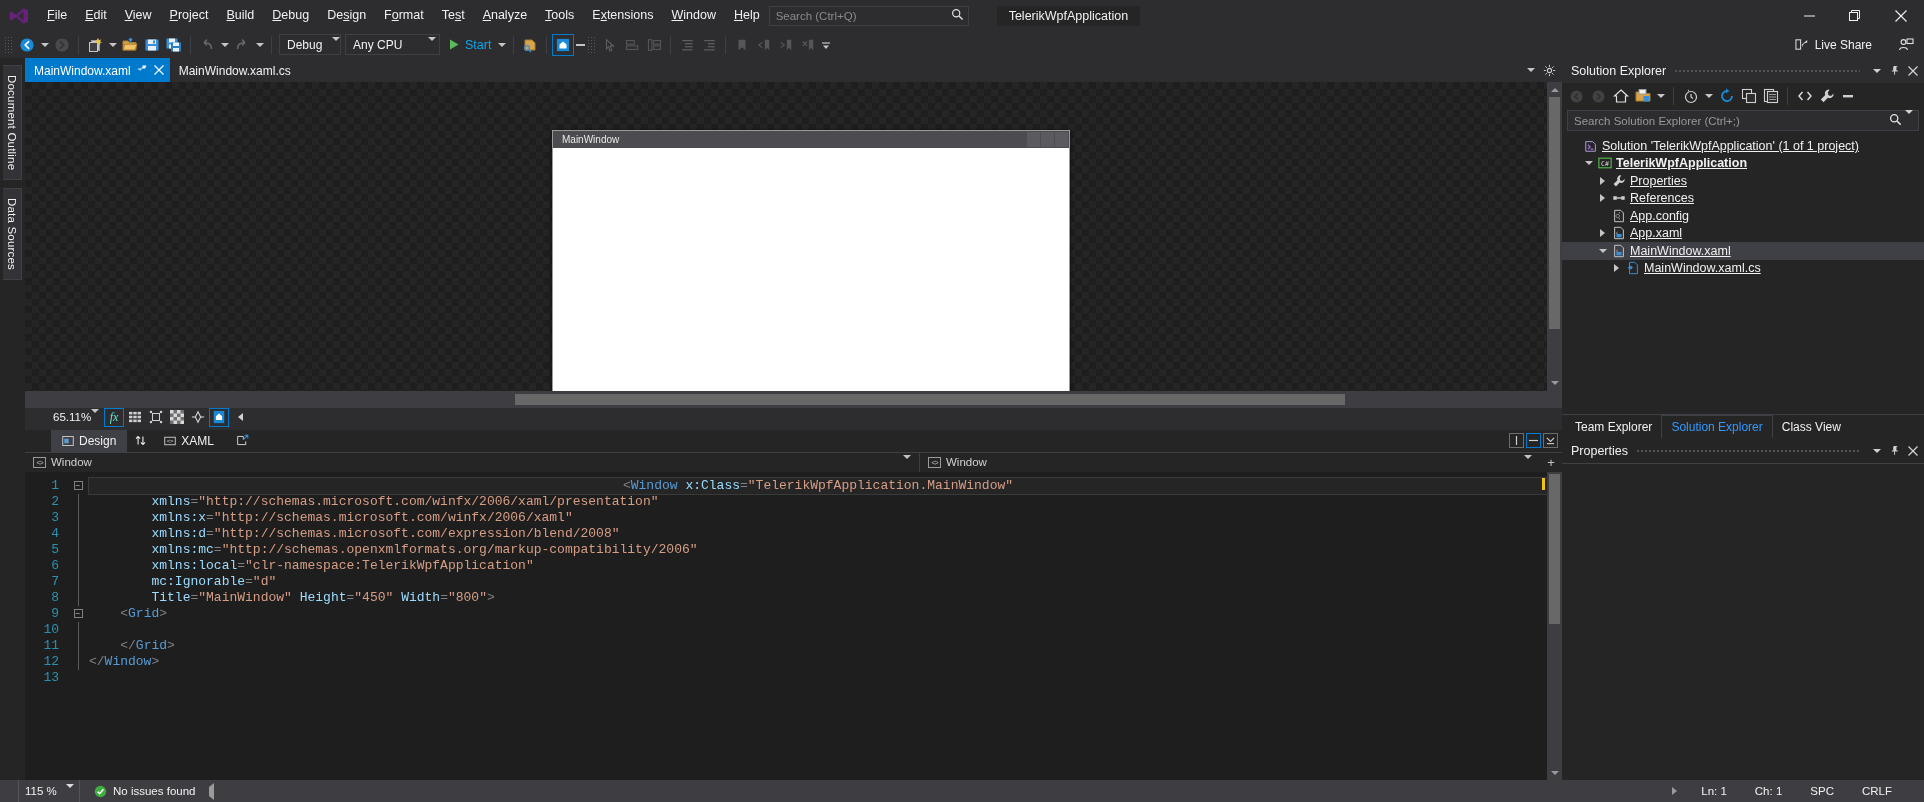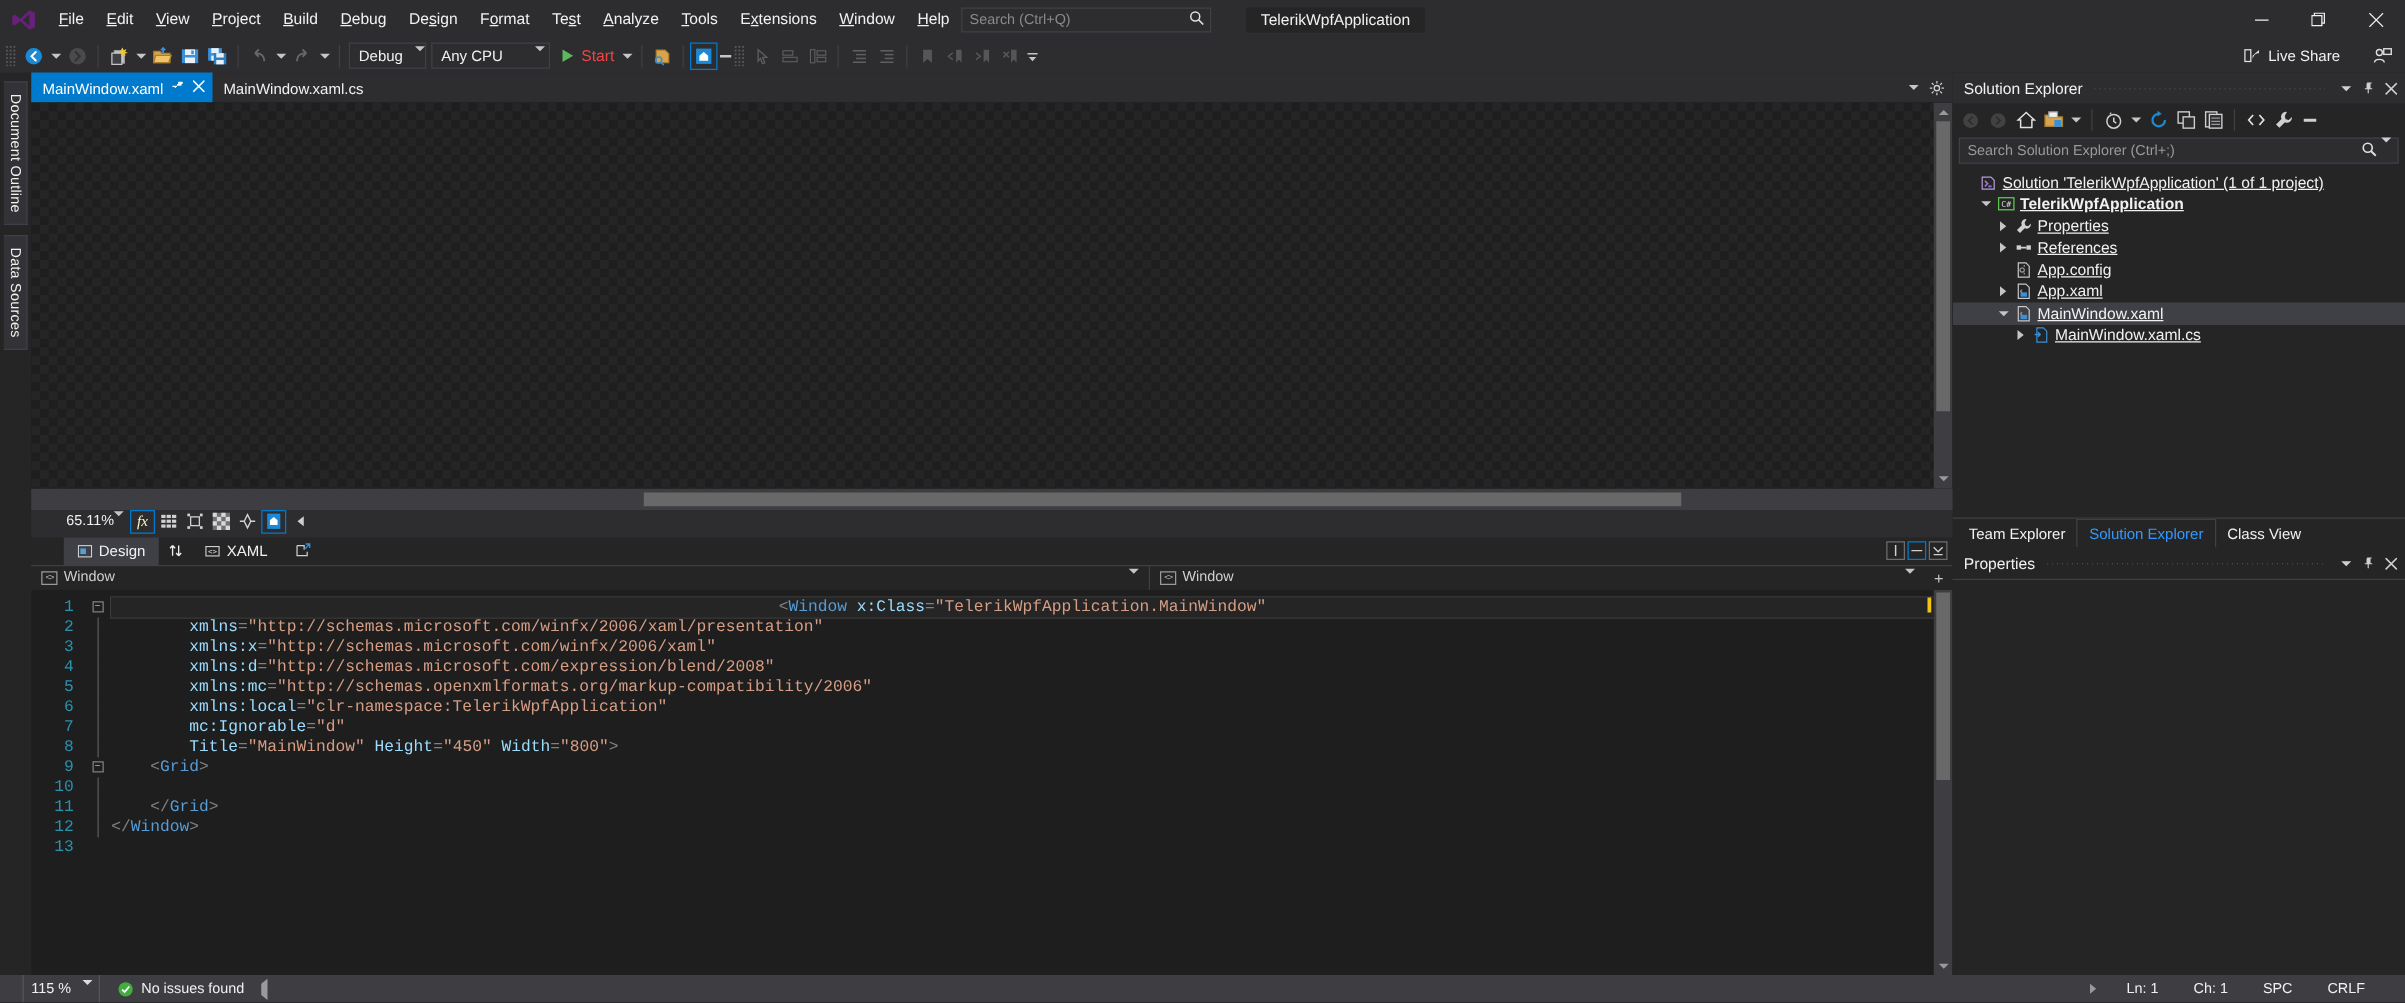--- a/index.html
+++ b/index.html
@@ -57,21 +57,21 @@
   .tb-btn.dis { opacity: .38; }
   .caret { width: 13px; height: 22px; display: flex; align-items: center; justify-content: center; color: #c5c5c5; font-size: 7px; }
   .sep { width: 1px; height: 18px; background: #3f3f46; margin: 0 5px; }
   .combo {
     height: 21px; border: 1px solid #3f3f46; background: #2d2d30; display: flex;
     align-items: center; padding: 0 3px 0 7px; color: #f1f1f1; font-size: 12px;
     margin: 0 2px;
   }
   .combo .cb-caret { margin-left: auto; padding-left: 10px; color: #c5c5c5; font-size: 7px; }
   .start-btn { display: flex; align-items: center; height: 22px; padding: 0 4px 0 6px; }
-  .start-btn .lbl { font-size: 12.5px; color: #ef4444; margin-left: 5px; }
+  .start-btn .lbl { font-size: 12.5px; color: #0ea5e9; margin-left: 5px; }
   .liveshare {
     position: absolute; right: 52px; top: 0; height: 27px; display: flex;
     align-items: center; gap: 5px; color: #f1f1f1; font-size: 12px;
   }
   .ls-right { position: absolute; right: 10px; top: 0; height: 27px; display: flex; align-items: center; }
 
   
   .body { flex: 1; display: flex; min-height: 0; background: #252526; }
 
   
@@ -557,20 +557,31 @@
             <svg width="13" height="13" viewBox="0 0 16 16">
                 <circle cx="8" cy="8" r="2.6" fill="none" stroke="#cfcfcf" stroke-width="1.3"></circle>
                 <path d="M8 1 v2.5 M8 12.5 V15 M1 8 h2.5 M12.5 8 H15 M3 3 l1.8 1.8 M11.2 11.2 L13 13 M13 3 l-1.8 1.8 M4.8 11.2 L3 13" stroke="#cfcfcf" stroke-width="1.2"></path>
               </svg>
           </div>
         </div>
       </div>
 
       <div class="designer">
         <div class="checker"></div>
+        <div class="wpfwin">
+          <div class="wpfwin-title">
+            <span>MainWindow</span>
+            <span class="wpfwin-btns">
+                <i></i>
+                <i></i>
+                <i></i>
+              </span>
+          </div>
+          <div class="wpfwin-client"></div>
+        </div>
         <div class="dsg-vscroll">
           <div class="scroll-arrow">
               <span style="width:0;height:0;border-bottom:4px solid currentColor;border-left:4px solid transparent;border-right:4px solid transparent;display:block"></span>
             </div>
           <div class="dsg-vthumb" style="height:232px;margin-top:0"></div>
           <div style="flex:1"></div>
           <div class="scroll-arrow">
               <span class="tri-d"></span>
             </div>
         </div>
@@ -579,21 +590,21 @@
       <div class="dsg-hbar">
         <div class="dsg-hthumb"></div>
       </div>
 
       <div class="dsg-tools">
         <div class="zoomcombo">
           <span>65.11%</span>
           <span class="cb-caret"><span class="tri-d"></span></span>
         </div>
         <div class="dtool sel">
-          <span style="font-family:'Liberation Serif',serif;font-style:italic;font-size:12px;color:#fef9c3">fx</span>
+          <span style="font-family:'Liberation Serif',serif;font-style:italic;font-size:12px;color:#5eead4">fx</span>
         </div>
         <div class="dtool">
           <svg width="14" height="12" viewBox="0 0 16 14">
               <g fill="#d0d0d0">
                 <rect x="1" y="1" width="4" height="3"></rect>
                 <rect x="6" y="1" width="4" height="3"></rect>
                 <rect x="11" y="1" width="4" height="3"></rect>
                 <rect x="1" y="5.5" width="4" height="3"></rect>
                 <rect x="6" y="5.5" width="4" height="3"></rect>
                 <rect x="11" y="5.5" width="4" height="3"></rect>

